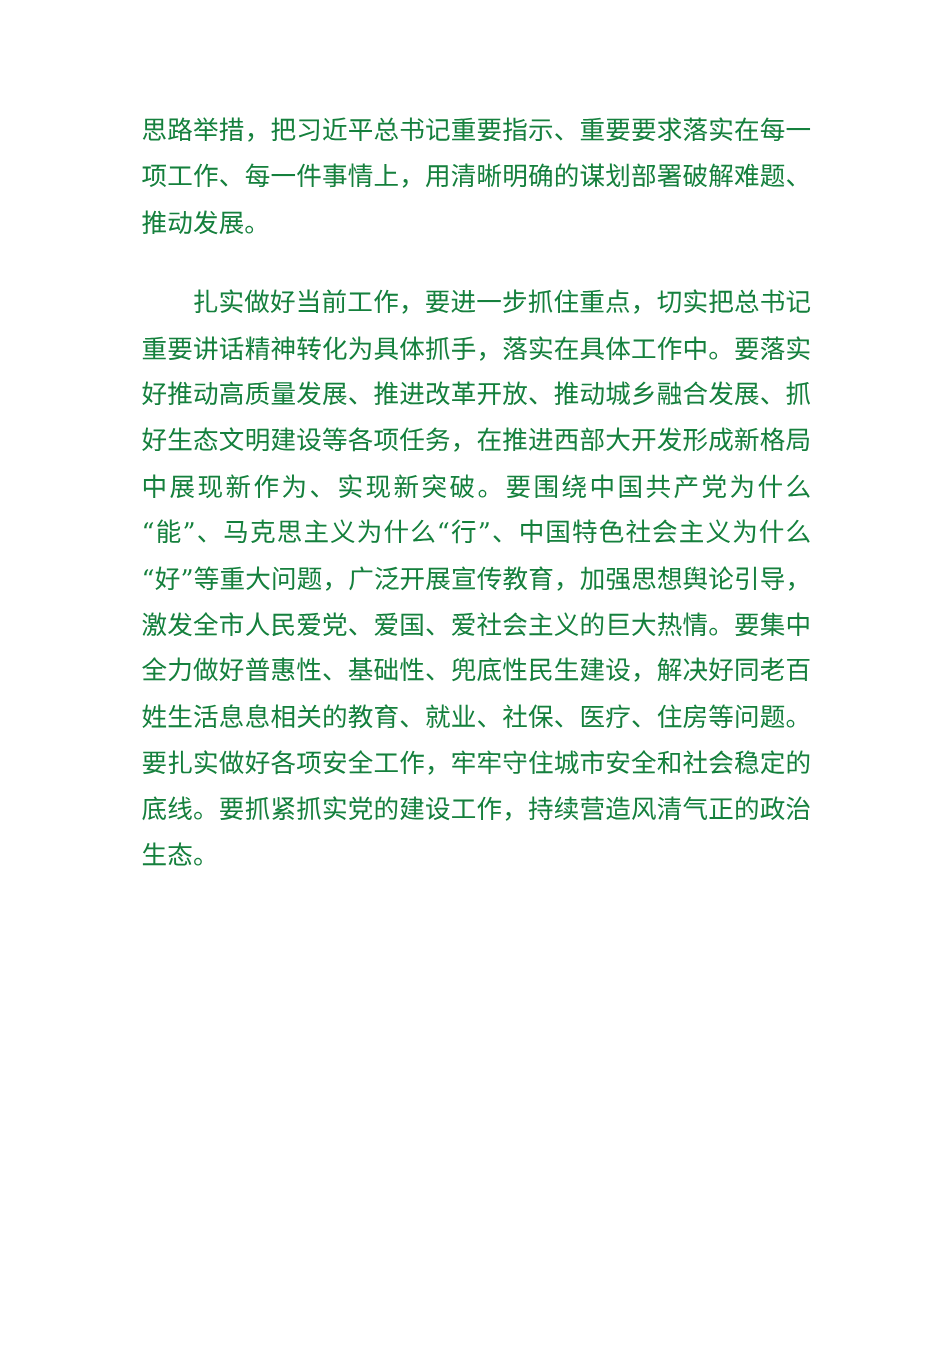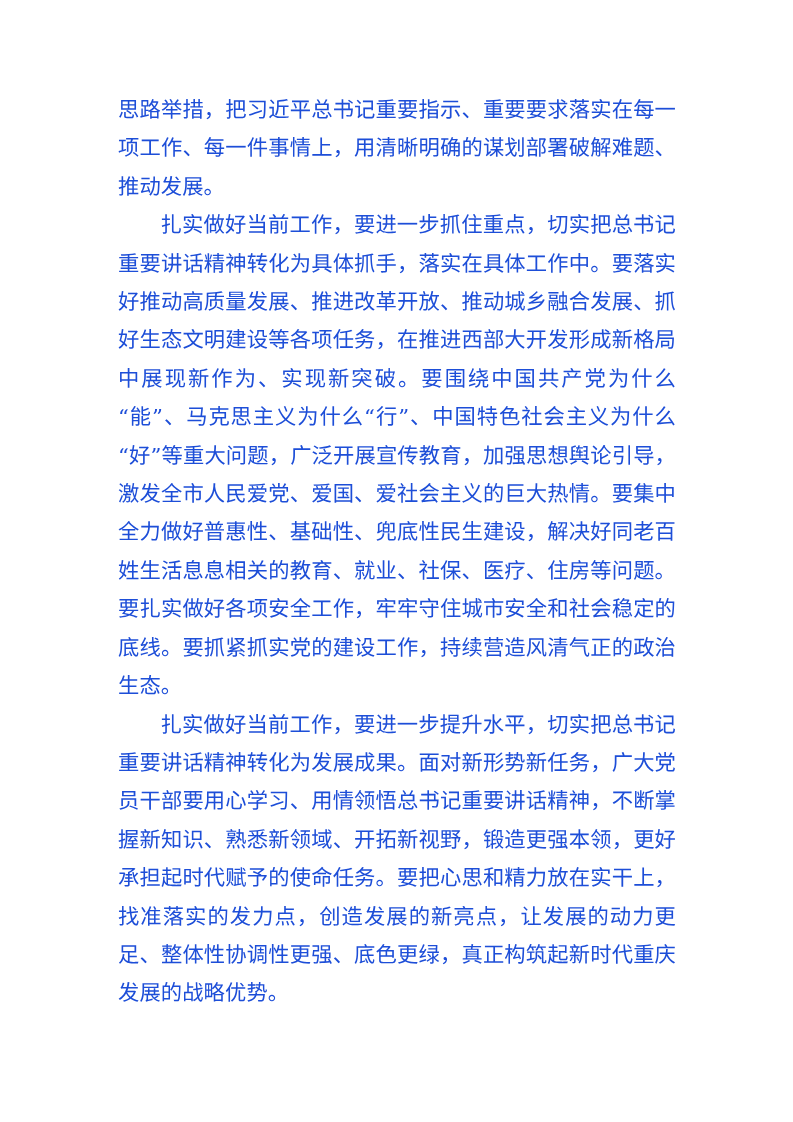--- a/index.html
+++ b/index.html
@@ -18,41 +18,41 @@
     box-sizing: border-box;
   }
   .doc-body {
     position: absolute;
     left: 118px;
     top: 91px;
     width: 558px;
     font-family: "DejaVu Serif", serif;
     font-size: 21.3px;
     line-height: 38.4px;
-    color: #1d4ed8;
+    color: #15803d;
     text-align: justify;
     text-justify: inter-ideograph;
     letter-spacing: 0.1px;
     word-break: break-all;
     overflow-wrap: break-word;
   }
   .doc-body p {
     margin: 0;
     padding: 0;
   }
   .doc-body p.indent {
     text-indent: 2em;
+    margin-top: 28px;
   }
   .doc-body p.no-indent {
     text-indent: 0;
   }
 </style>
 </head>
 <body>
 
 <div class="page">
   <div class="doc-body">
 
   <p class="no-indent">思路举措，把习近平总书记重要指示、重要要求落实在每一项工作、每一件事情上，用清晰明确的谋划部署破解难题、推动发展。</p>
       <p class="indent">扎实做好当前工作，要进一步抓住重点，切实把总书记重要讲话精神转化为具体抓手，落实在具体工作中。要落实好推动高质量发展、推进改革开放、推动城乡融合发展、抓好生态文明建设等各项任务，在推进西部大开发形成新格局中展现新作为、实现新突破。要围绕中国共产党为什么“能”、马克思主义为什么“行”、中国特色社会主义为什么“好”等重大问题，广泛开展宣传教育，加强思想舆论引导，激发全市人民爱党、爱国、爱社会主义的巨大热情。要集中全力做好普惠性、基础性、兜底性民生建设，解决好同老百姓生活息息相关的教育、就业、社保、医疗、住房等问题。要扎实做好各项安全工作，牢牢守住城市安全和社会稳定的底线。要抓紧抓实党的建设工作，持续营造风清气正的政治生态。</p>
-      <p class="indent">扎实做好当前工作，要进一步提升水平，切实把总书记重要讲话精神转化为发展成果。面对新形势新任务，广大党员干部要用心学习、用情领悟总书记重要讲话精神，不断掌握新知识、熟悉新领域、开拓新视野，锻造更强本领，更好承担起时代赋予的使命任务。要把心思和精力放在实干上，找准落实的发力点，创造发展的新亮点，让发展的动力更足、整体性协调性更强、底色更绿，真正构筑起新时代重庆发展的战略优势。</p>
     </div>
 </div>
 
 </body></html>

